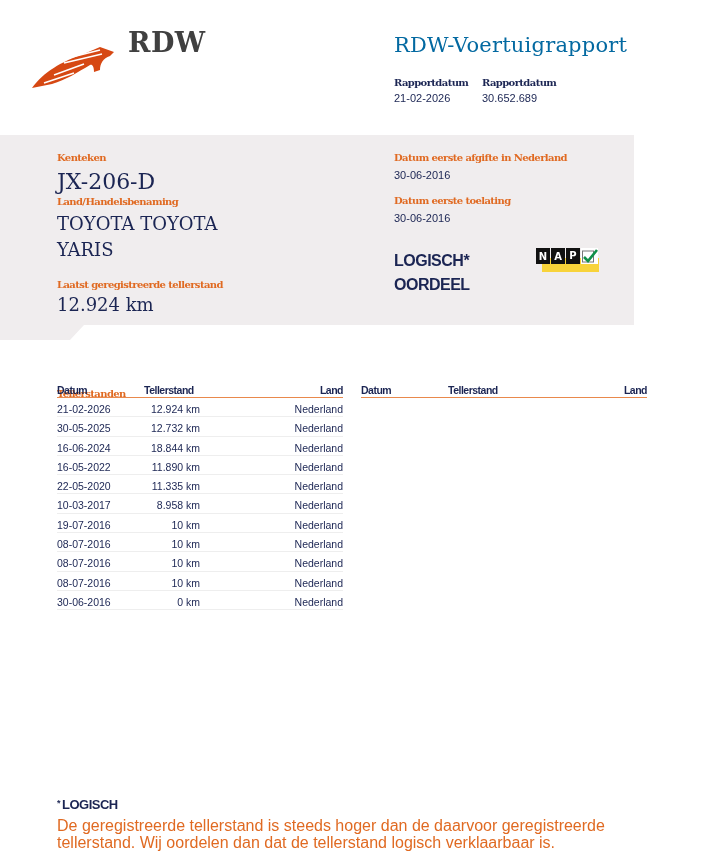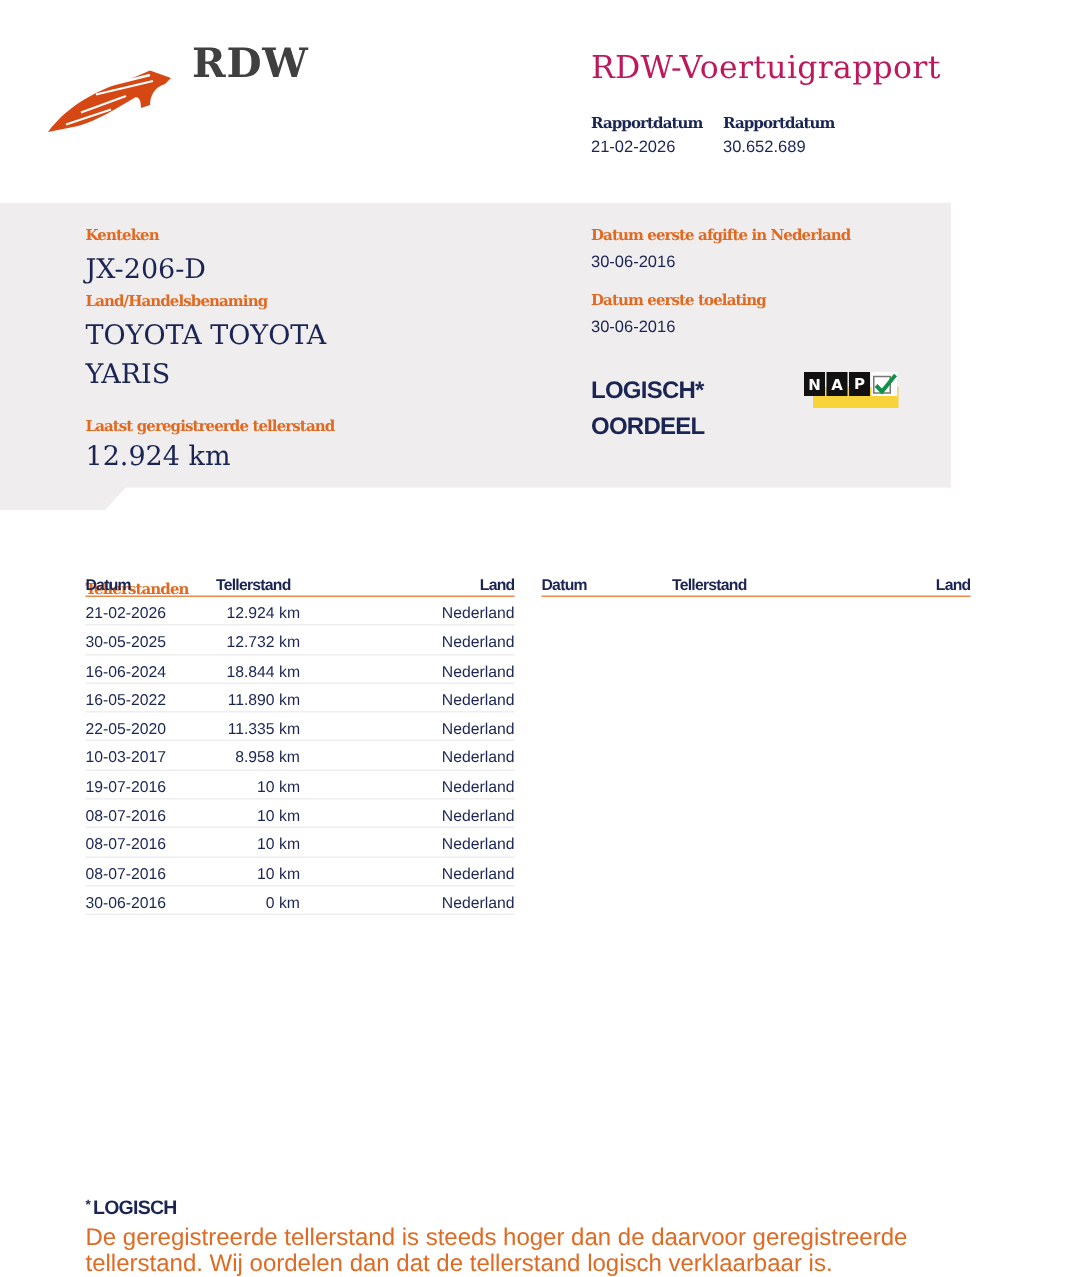--- a/index.html
+++ b/index.html
@@ -9,32 +9,32 @@
     .serif { font-family: "DejaVu Serif", "Liberation Serif", serif; }
     .slab-label { font-family: "DejaVu Serif", serif; font-weight: bold; color: #e06a22;
                   font-size: 10px; letter-spacing: -0.6px; white-space: nowrap; }
     .navy-label { font-family: "DejaVu Serif", serif; font-weight: bold; color: #1b2553;
                   font-size: 10px; letter-spacing: -0.6px; white-space: nowrap; }
     .small-val { font-size: 11px; color: #1b2553; white-space: nowrap; }
 
     
     #logo { left: 30px; top: 42px; width: 86px; height: 48px; }
     #brand { left: 128px; top: 27px; font-size: 27px; color: #404040; letter-spacing: 0.5px; font-weight: bold; }
-    #report-title { left: 394px; top: 33px; font-size: 21px; color: #be185d; letter-spacing: 0.2px; }
+    #report-title { left: 394px; top: 33px; font-size: 21px; color: #0369a1; letter-spacing: 0.2px; }
     #meta-date-label { left: 394px; top: 77px; }
     #meta-date { left: 394px; top: 92px; }
     #meta-num-label { left: 482px; top: 77px; }
     #meta-num { left: 482px; top: 92px; }
 
     
     #panel { left: 0; top: 135px; width: 634px; height: 206px; }
     #panel svg { display: block; }
 
     #kenteken-label { left: 57px; top: 152px; }
-    #kenteken { left: 57px; top: 169px; font-size: 18px; }
+    #kenteken { left: 57px; top: 169px; font-size: 22px; }
     #merk-label { left: 57px; top: 196px; }
     #merk-1 { left: 57px; top: 213px; font-size: 18px; }
     #merk-2 { left: 57px; top: 239px; font-size: 18px; }
     #tellerstand-label { left: 57px; top: 279px; }
     #tellerstand { left: 57px; top: 294px; font-size: 18px; }
 
     #afgifte-label { left: 394px; top: 152px; }
     #afgifte { left: 394px; top: 169px; }
     #toelating-label { left: 394px; top: 195px; }
     #toelating { left: 394px; top: 212px; }

